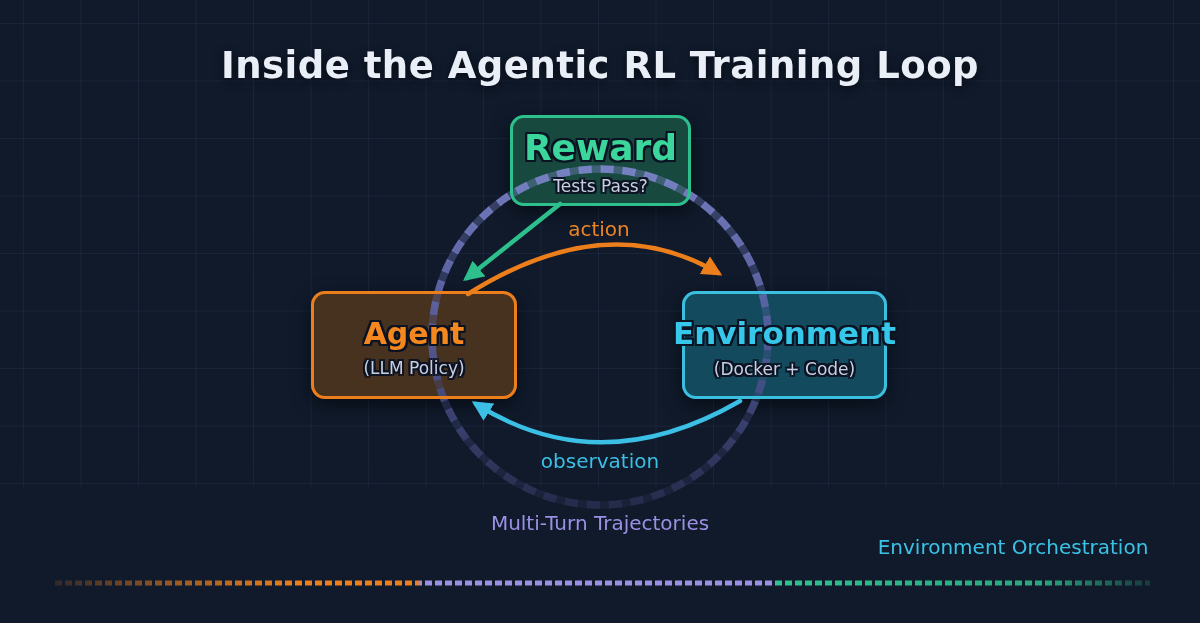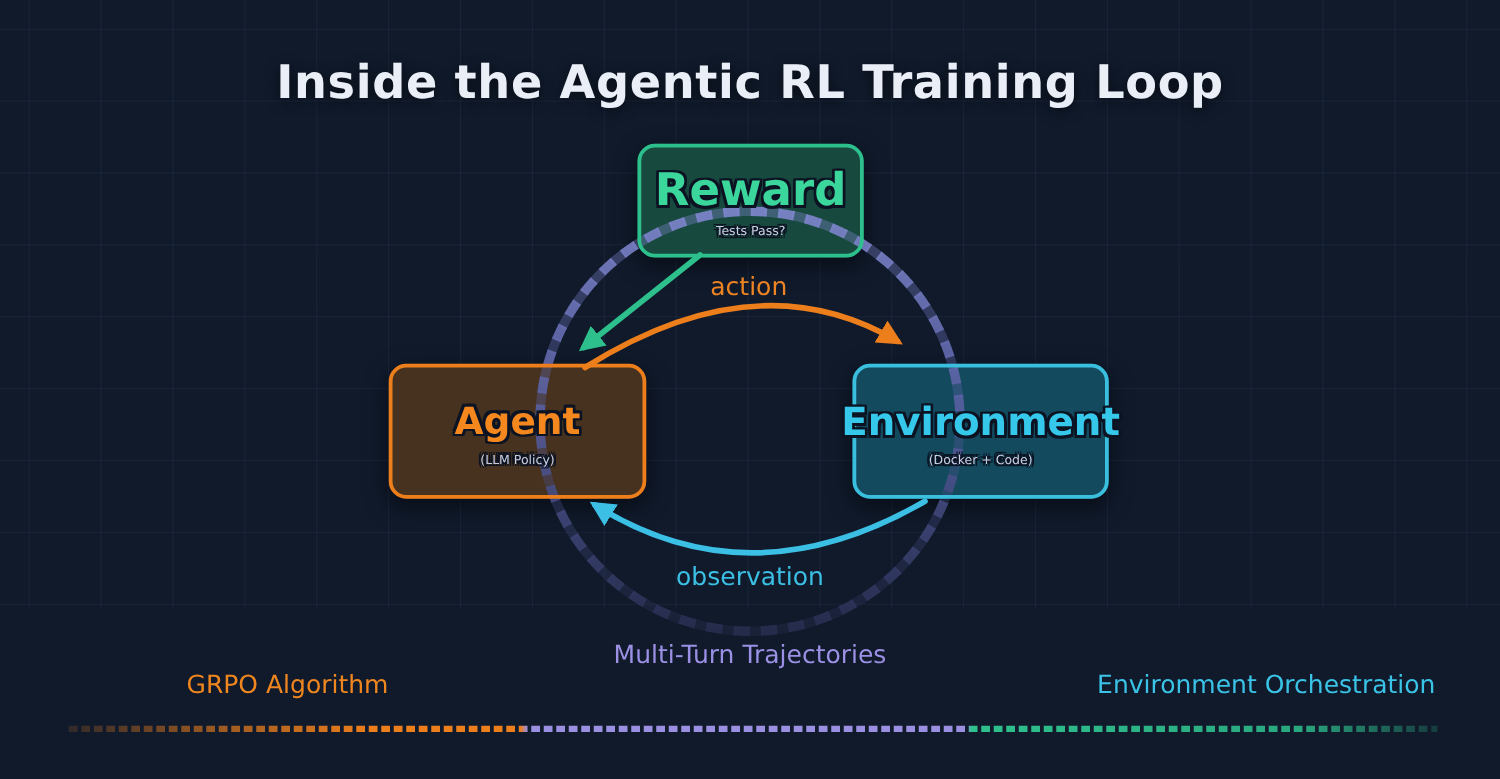--- a/index.html
+++ b/index.html
@@ -35,21 +35,21 @@
     display:flex;flex-direction:column;align-items:center;justify-content:center;
     background:transparent;
   }
   .fr-reward{left:510px;top:115px;width:181px;height:91px;border:3.5px solid #2dbf8c;padding-top:4px;}
   .fr-agent{left:311px;top:291px;width:206px;height:108px;border:3.5px solid #ec7e1c;padding-top:6px;}
   .fr-env{left:682px;top:291px;width:205px;height:108px;border:3.5px solid #3bbfde;padding-top:6px;}
   .node-title{font-weight:700;line-height:1.05;}
   .t-reward{font-size:36px;color:#3bd69c;}
   .t-agent{font-size:30px;color:#f5871f;}
   .t-env{font-size:31px;color:#35c8ea;}
-  .node-sub{font-size:10px;color:#c9cfe2;margin-top:9px;}
+  .node-sub{font-size:17px;color:#c9cfe2;margin-top:9px;}
   .outline{
     text-shadow:
       -2px -2px 0 #0c1322, 0 -2px 0 #0c1322, 2px -2px 0 #0c1322,
       -2px 0 0 #0c1322,                     2px 0 0 #0c1322,
       -2px 2px 0 #0c1322, 0 2px 0 #0c1322,  2px 2px 0 #0c1322;
   }
   .edge-label{position:absolute;transform:translate(-50%,-50%);font-size:20px;z-index:3;}
   .lbl-action{left:599px;top:229px;color:#ec8424;text-align:right;}
   .lbl-observation{left:600px;top:461px;color:#3bbfe4;text-align:right;}
   .footer-label{position:absolute;transform:translate(-50%,-50%);font-size:20px;z-index:3;white-space:nowrap;}
@@ -122,17 +122,16 @@
   </div>
 
   <div class="node-frame fr-env">
     <div class="node-title t-env outline">Environment</div>
     <div class="node-sub outline">(Docker + Code)</div>
   </div>
 
   <div class="edge-label lbl-action">action</div>
   <div class="edge-label lbl-observation">observation</div>
 
-  <div class="footer-label f-grpo">GRPO Algorithm</div>
   <div class="footer-label f-traj">Multi-Turn Trajectories</div>
   <div class="footer-label f-orch">Environment Orchestration</div>
 
 </div>
 
 </body></html>

